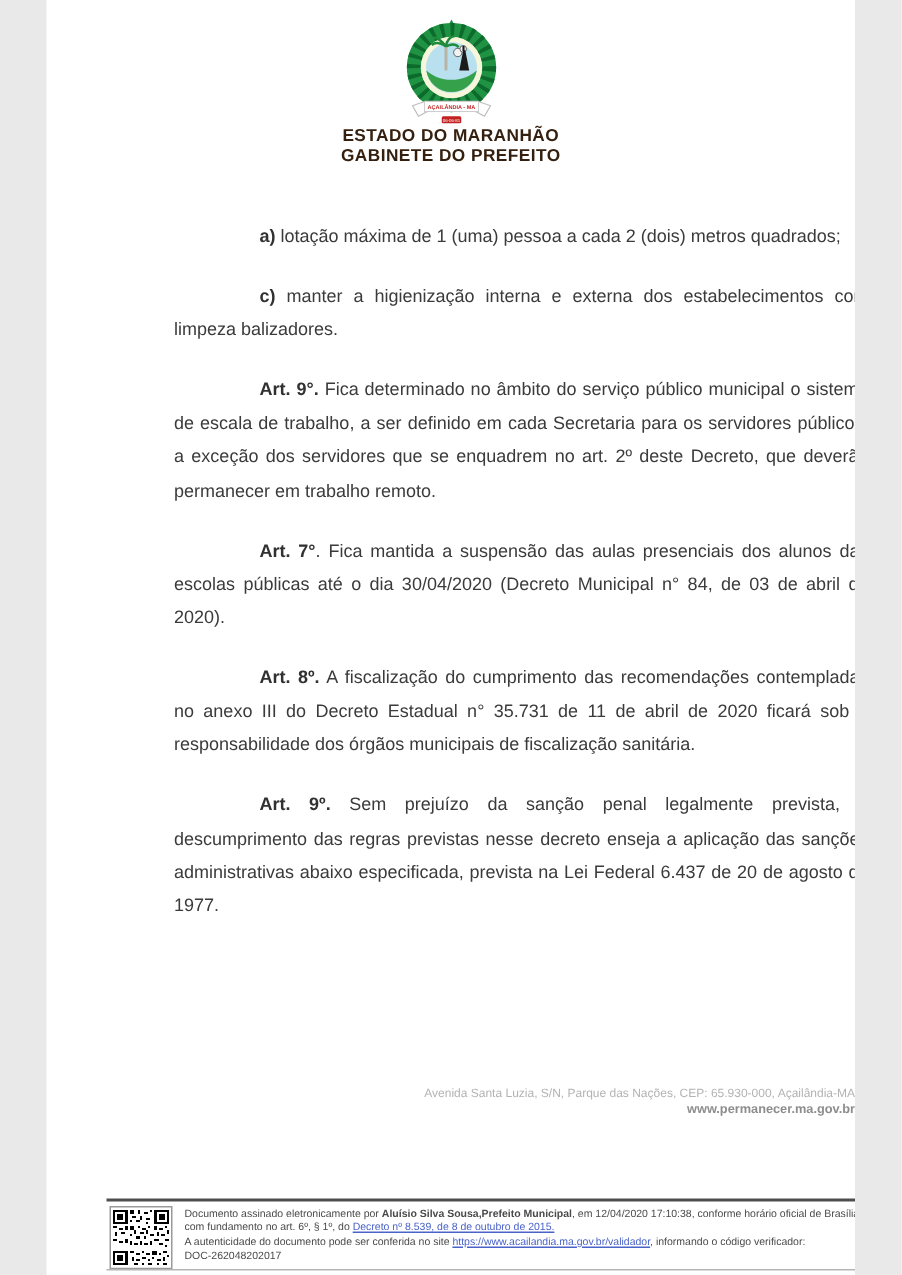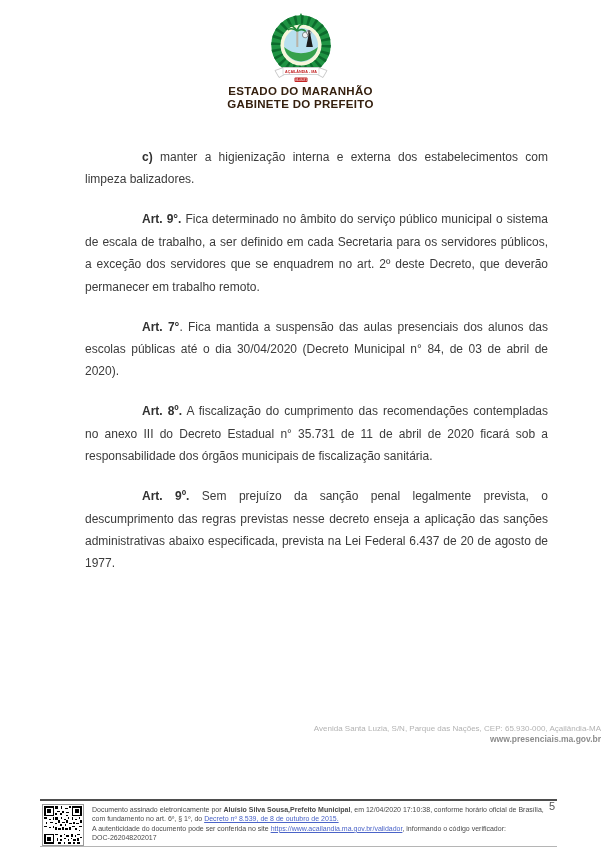--- a/index.html
+++ b/index.html
@@ -1,16 +1,16 @@
 <!DOCTYPE html>
 <html lang="pt"><head>
 <meta charset="utf-8">
 <style>
   html,body{margin:0;padding:0;background:#e9e9e9;}
-  .page{position:relative;width:601px;height:850px;margin:0 auto;background:#ffffff;
+  .page{position:relative;width:539px;height:850px;margin:0 auto;background:#ffffff;
         font-family:"Liberation Sans", sans-serif;overflow:hidden;}
 
   
   .crest{position:absolute;top:13px;left:50%;transform:translateX(-50%);}
   .header-text{position:absolute;top:85px;left:0;right:0;text-align:center;
                font-weight:bold;font-size:11.5px;line-height:13.4px;color:#35200f;letter-spacing:0.3px;}
 
   
   .body-text{position:absolute;top:146px;left:85px;width:463px;font-size:12px;color:#3b3b3b;}
   .para{margin:0 0 17.6px 0;line-height:22.4px;text-align:justify;text-indent:57px;}
@@ -54,30 +54,31 @@
     <rect x="25.5" y="64.5" width="13" height="4.6" rx="1" fill="#c22222"></rect>
     <text x="32" y="68" font-size="2.9" text-anchor="middle" fill="#ffffff">06-06-81</text>
   </svg>
 
   <div class="header-text">
     <div>ESTADO DO MARANHÃO</div>
     <div>GABINETE DO PREFEITO</div>
   </div>
 
   <div class="body-text">
+    <p class="para"><b>a)</b><span> lotação máxima de 1 (uma) pessoa a cada 2 (dois) metros quadrados;</span></p>
     <p class="para"><b>c)</b><span> manter a higienização interna e externa dos estabelecimentos com limpeza balizadores.</span></p>
     <p class="para"><b>Art. 9°.</b><span> Fica determinado no âmbito do serviço público municipal o sistema de escala de trabalho, a ser definido em cada Secretaria para os servidores públicos, a exceção dos servidores que se enquadrem no art. 2º deste Decreto, que deverão permanecer em trabalho remoto.</span></p>
     <p class="para"><b>Art. 7°</b><span>. Fica mantida a suspensão das aulas presenciais dos alunos das escolas públicas até o dia 30/04/2020 (Decreto Municipal n° 84, de 03 de abril de 2020).</span></p>
     <p class="para"><b>Art. 8º.</b><span> A fiscalização do cumprimento das recomendações contempladas no anexo III do Decreto Estadual n° 35.731 de 11 de abril de 2020 ficará sob a responsabilidade dos órgãos municipais de fiscalização sanitária.</span></p>
     <p class="para"><b>Art. 9º.</b><span> Sem prejuízo da sanção penal legalmente prevista, o descumprimento das regras previstas nesse decreto enseja a aplicação das sanções administrativas abaixo especificada, prevista na Lei Federal 6.437 de 20 de agosto de 1977.</span></p>
   </div>
 
   <div class="footer">
     <div>Avenida Santa Luzia, S/N, Parque das Nações, CEP: 65.930-000, Açailândia-MA</div>
-    <div class="site">www.presenciais.ma.gov.br</div>
+    <div class="site">www.permanecer.ma.gov.br</div>
   </div>
 
   <div class="sig-topline"></div>
 
   <svg class="qr" viewBox="0 0 29 29" shape-rendering="crispEdges">
     <rect width="29" height="29" fill="#ffffff"></rect>
     <g fill="#000000">
       <rect x="1" y="1" width="7" height="7"></rect>
         <rect x="21" y="1" width="7" height="7"></rect>
         <rect x="1" y="21" width="7" height="7"></rect>

